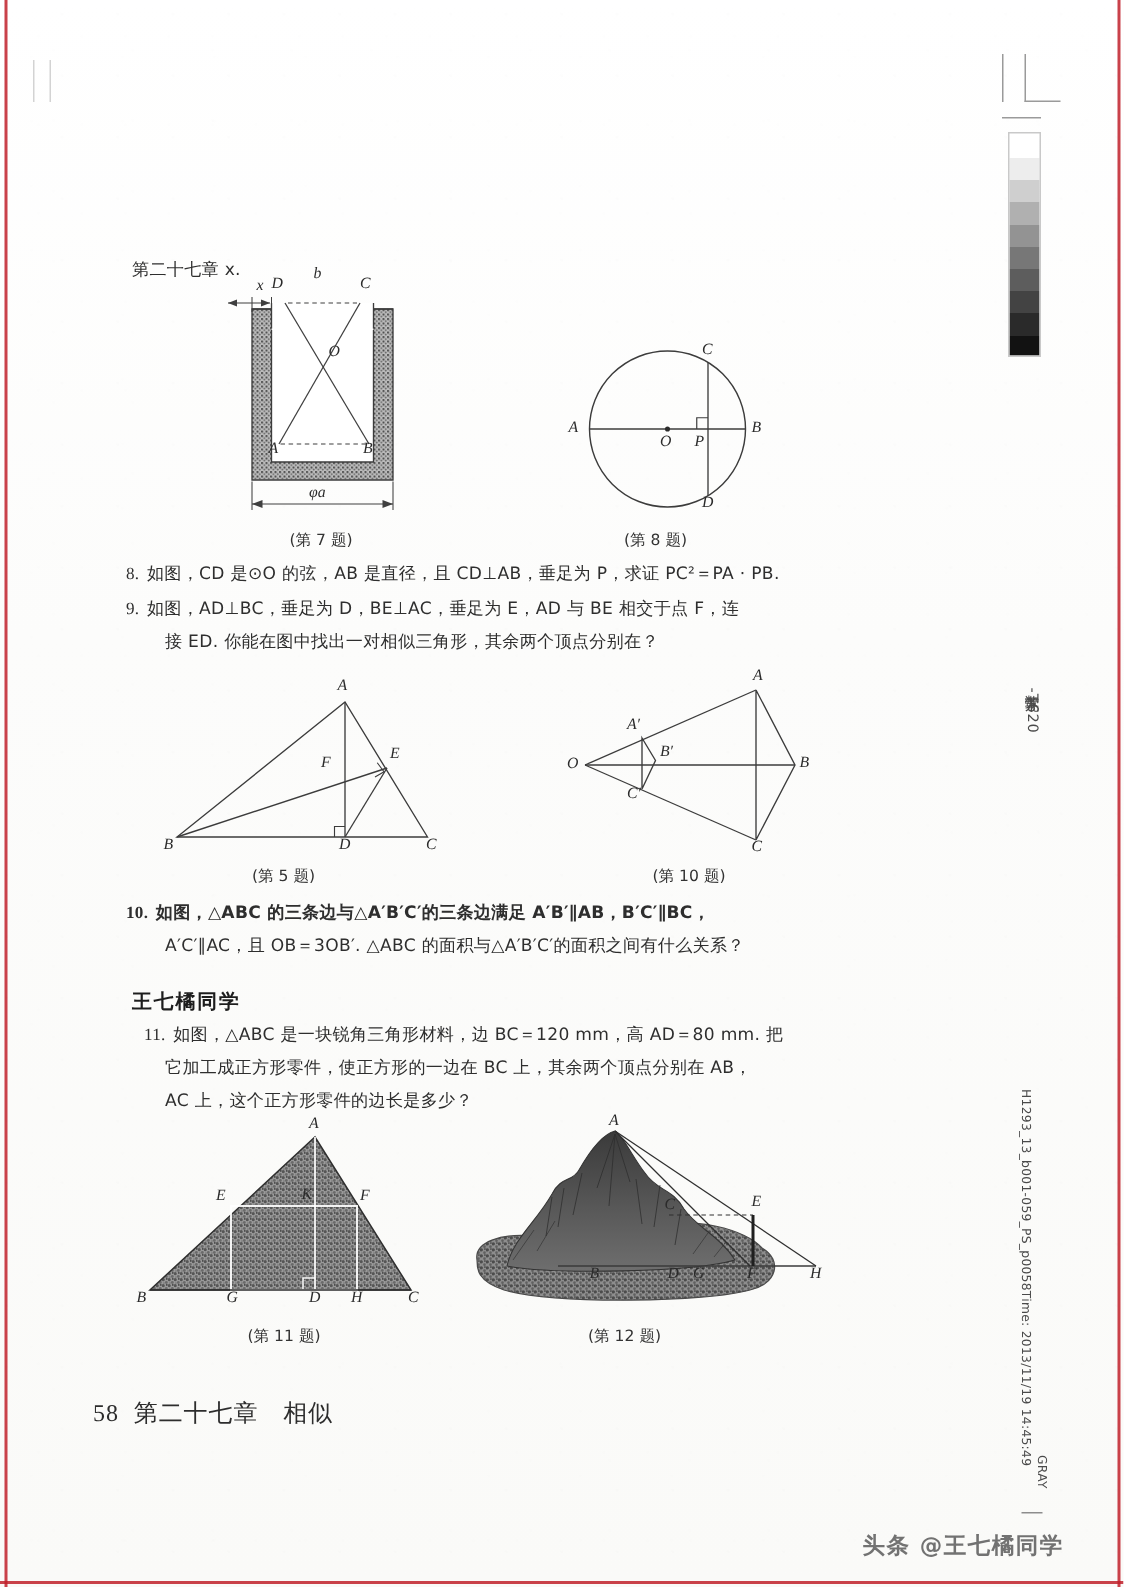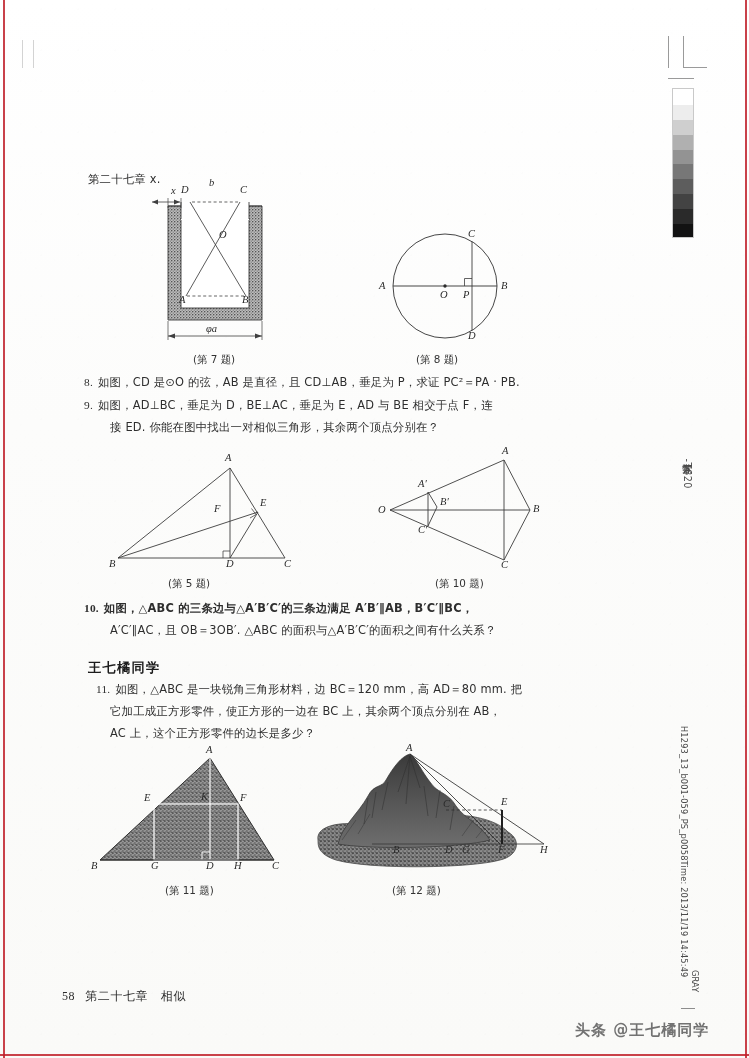--- a/index.html
+++ b/index.html
@@ -65,23 +65,23 @@
   .fig-label{
     position:absolute;font-family:"Liberation Serif","DejaVu Serif",serif;
     font-style:italic;font-size:10.5px;color:#2b2b2b;white-space:nowrap;
   }
   #section-head{
     position:absolute;left:88px;top:659px;
     font-family:"DejaVu Sans","Liberation Sans",sans-serif;
     font-weight:700;font-size:13.2px;letter-spacing:1.3px;color:#1d1d1d;
   }
   #footer{
-    position:absolute;left:62px;top:988px;
-    font-family:"DejaVu Sans","Liberation Sans",sans-serif;
-    font-size:12px;color:#2d2d2d;letter-spacing:.6px;
+    position:absolute;left:62px;top:932px;
+    font-family:"DejaVu Sans","Liberation Sans",sans-serif;
+    font-size:16px;color:#2d2d2d;letter-spacing:.6px;
   }
   #footer .pg{font-family:"Liberation Serif","DejaVu Serif",serif;margin-right:10px;}
   .side-v{
     position:absolute;
     writing-mode:vertical-rl;
     font-family:"DejaVu Sans","Liberation Sans",sans-serif;
     color:#4a4a4a;white-space:nowrap;
   }
   #side-title{left:680px;top:456px;font-size:9.6px;letter-spacing:.6px;}
   #side-meta{left:679px;top:726px;font-size:8.2px;letter-spacing:.2px;}

